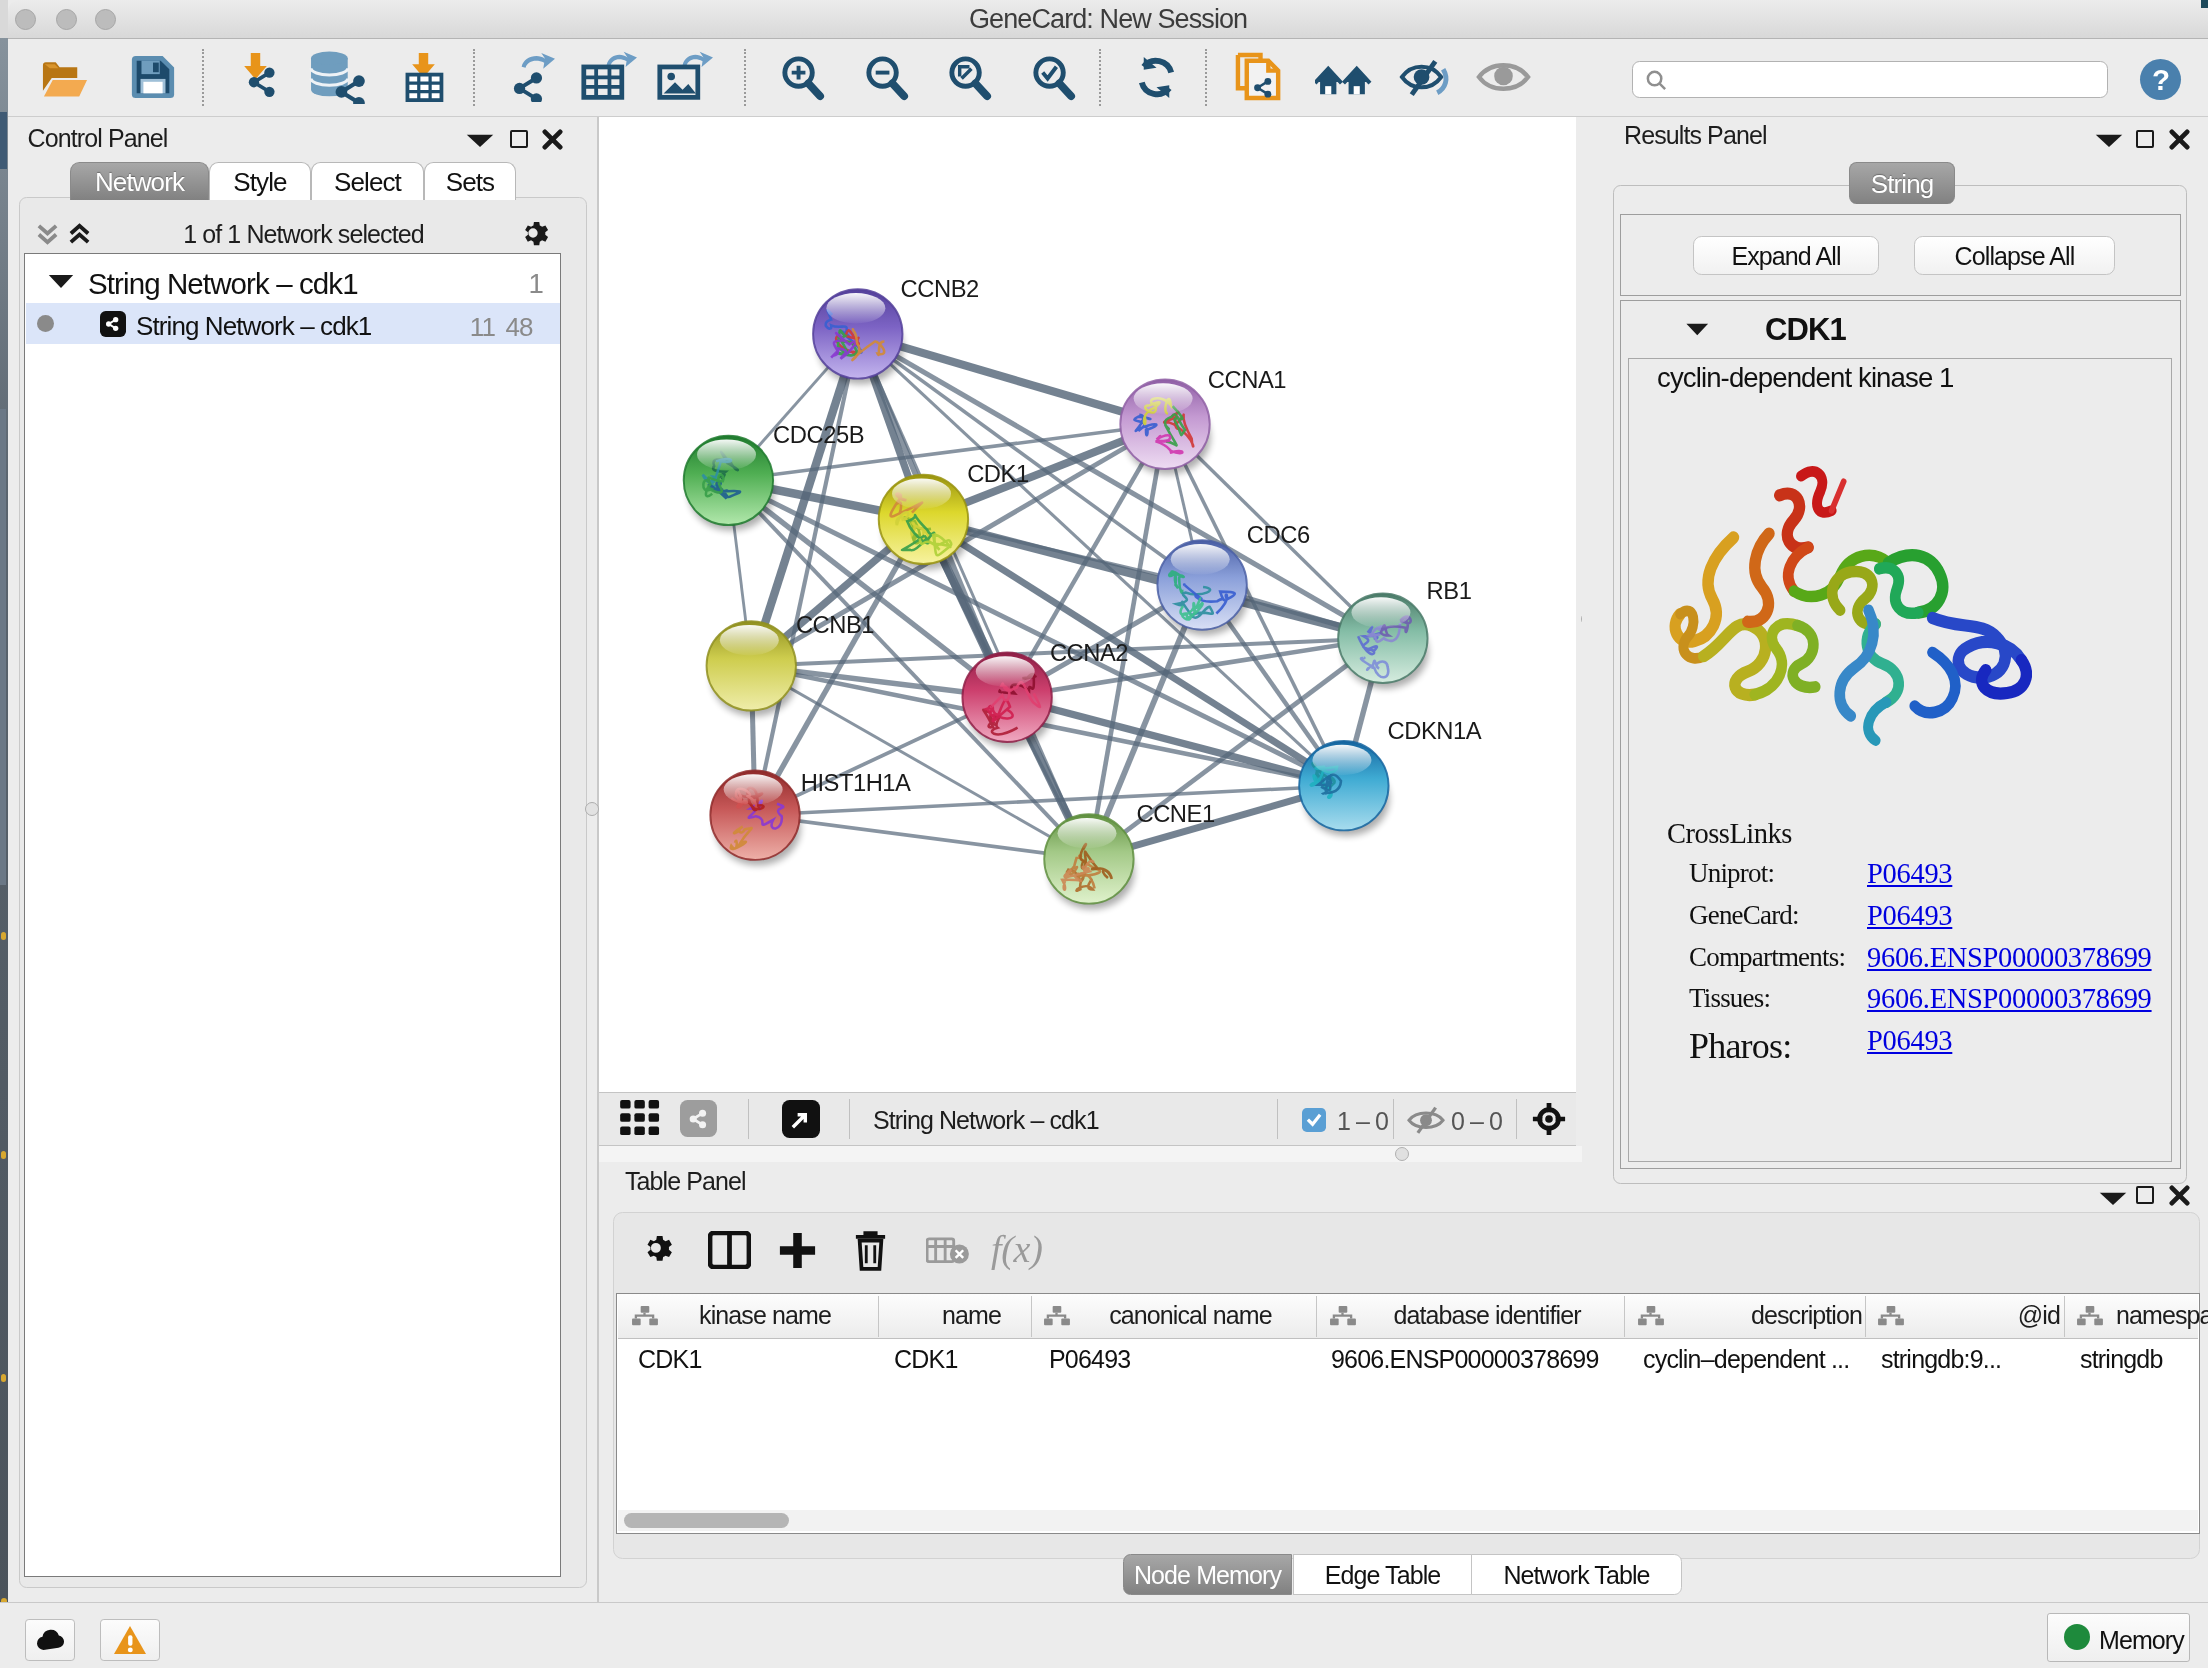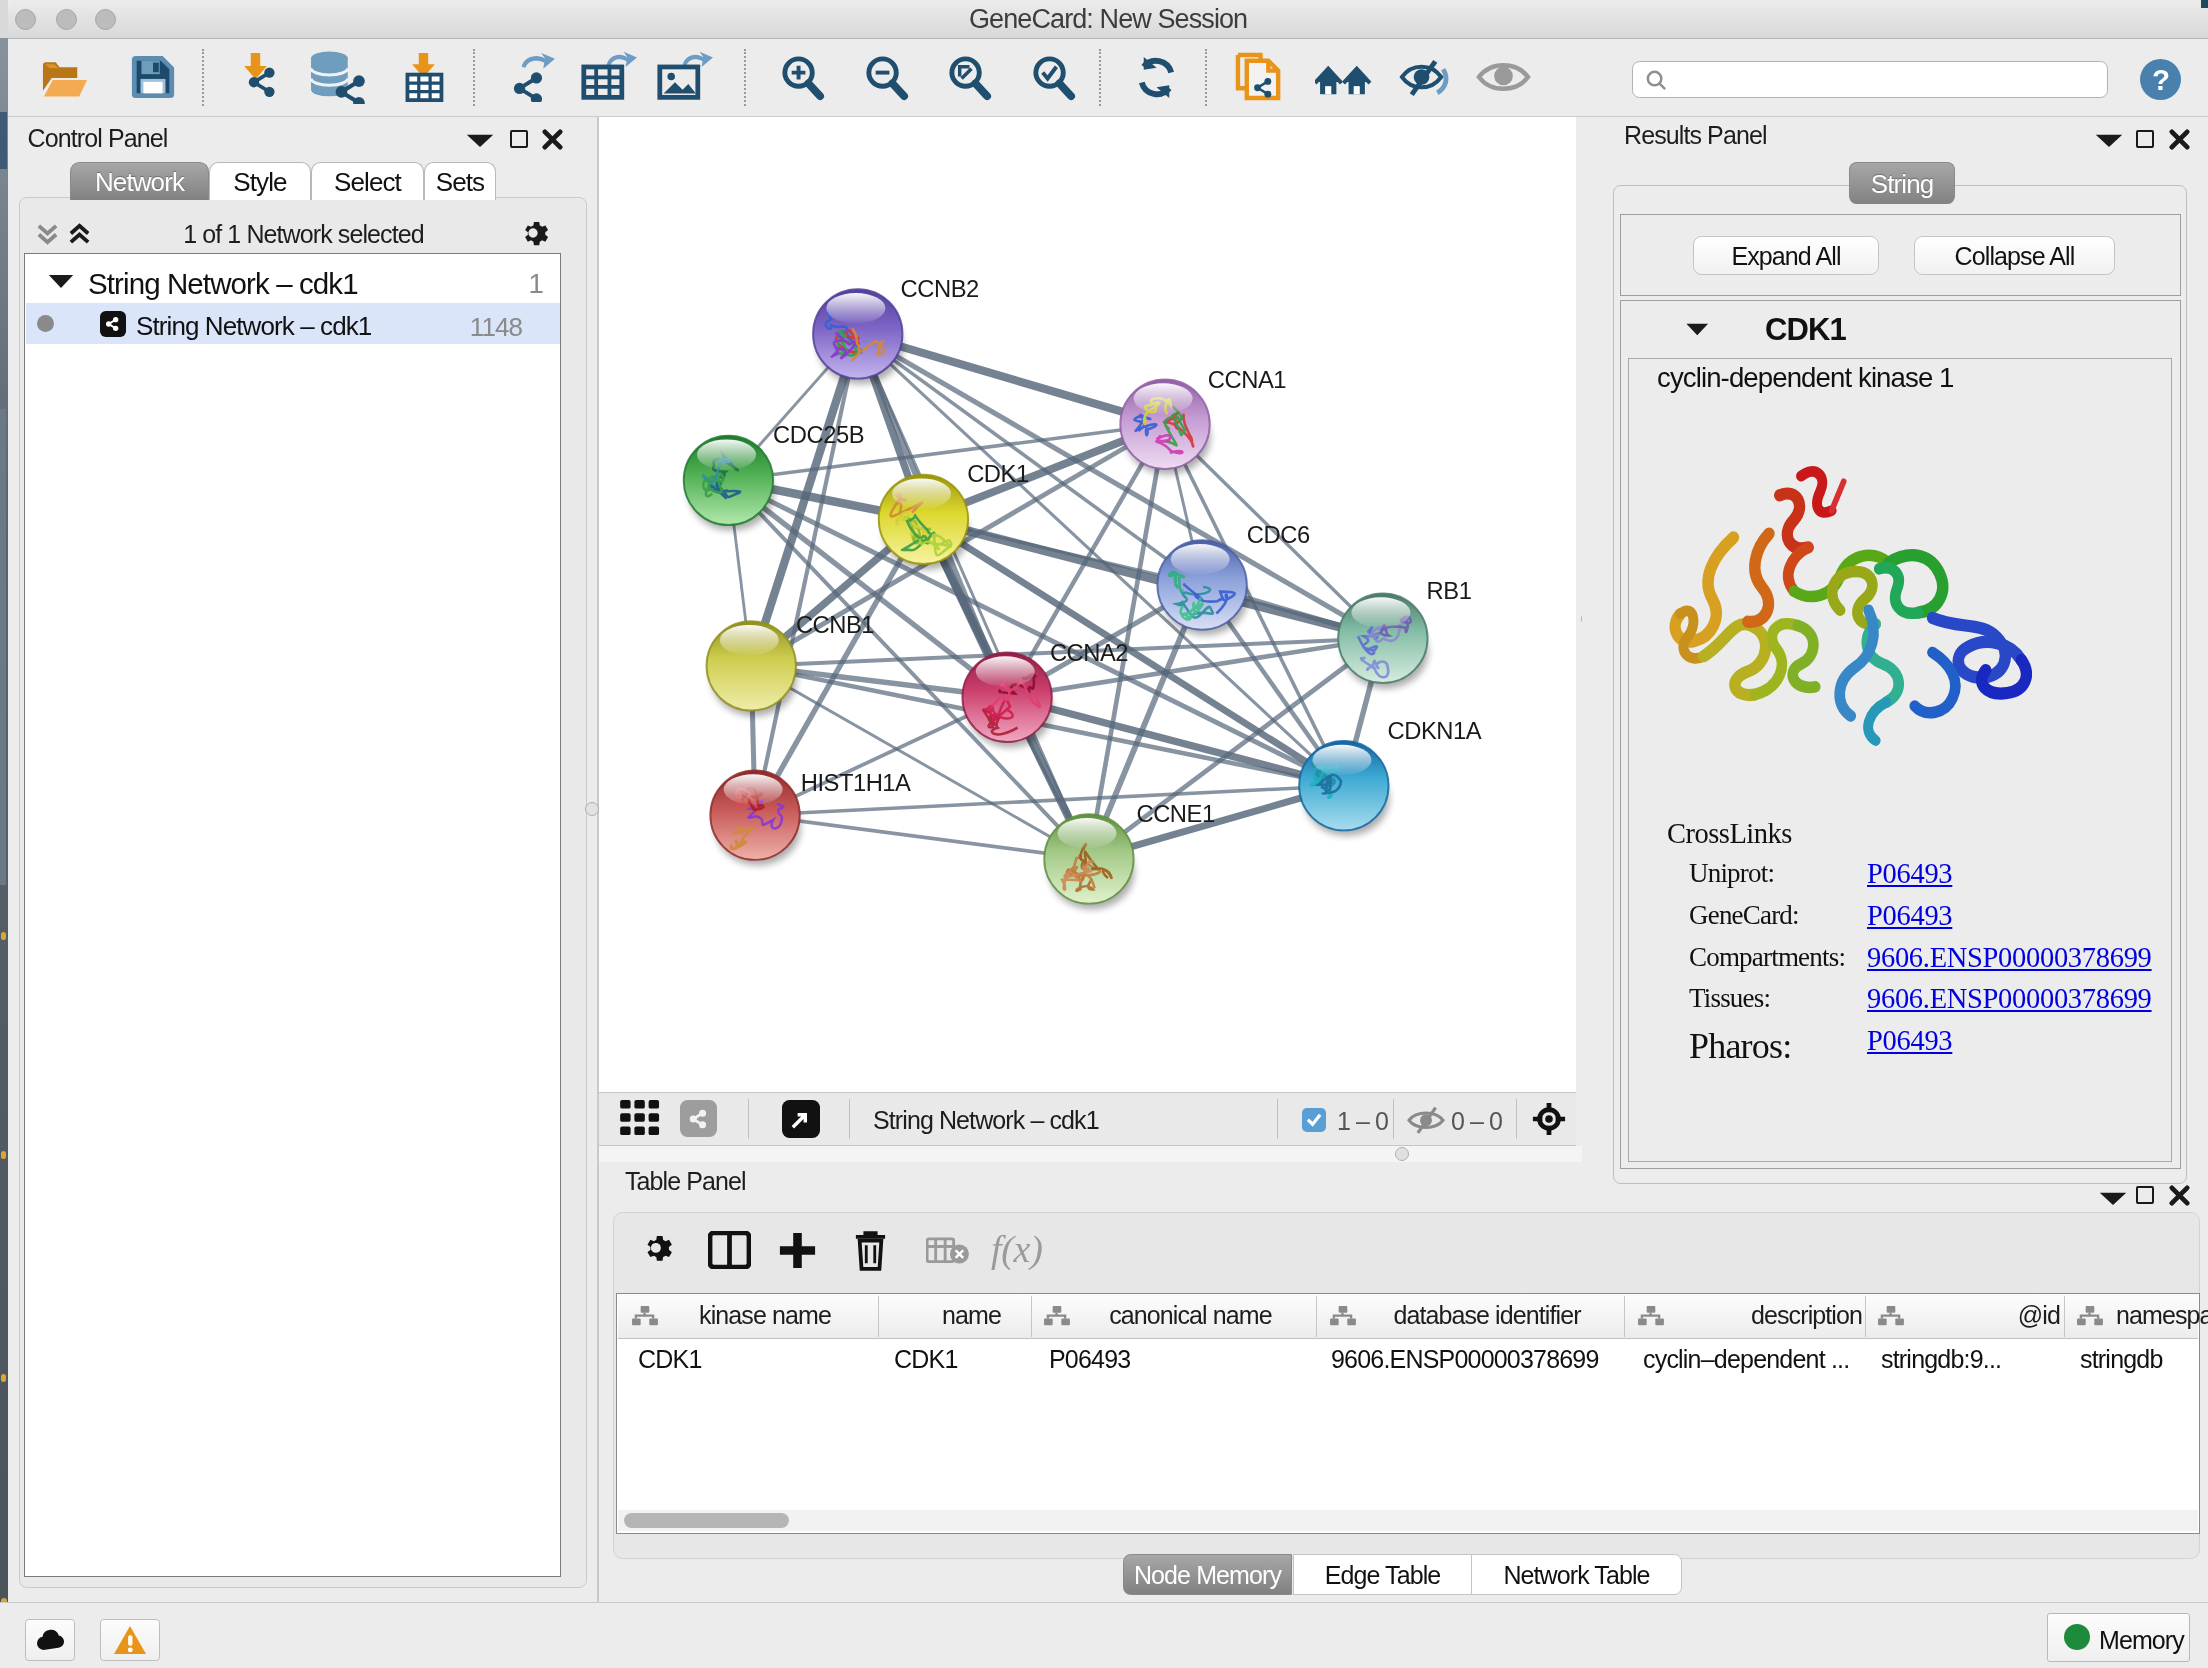--- a/index.html
+++ b/index.html
@@ -200,21 +200,21 @@
 <div class="abs" style="left:510px;top:130px;width:18px;height:18px;border:2.9px solid #1a1a1a;border-radius:1.9px"></div>
 <svg class="abs" style="left:542px;top:129px" width="21" height="21" viewBox="0 0 22 22">
     <path d="M3 3 L19 19 M19 3 L3 19" stroke="#1a1a1a" stroke-width="5" stroke-linecap="round"></path>
   </svg>
 
 <div class="abs" style="left:19px;top:197px;width:568px;height:1391px;background:#e9e9e9;border:1px solid #c9c9c9;border-radius:7.6px"></div>
 
 <div class="tab sel" style="left:70px;top:162px;width:139px">Network</div>
 <div class="tab" style="left:209px;top:162px;width:102px">Style</div>
 <div class="tab" style="left:311px;top:162px;width:113px">Select</div>
-<div class="tab" style="left:424px;top:162px;width:72px">Sets</div>
+<div class="tab" style="left:424px;top:162px;width:92px">Sets</div>
 
 <svg class="abs" style="left:36px;top:222px" width="23" height="25" viewBox="0 0 24 26">
     <g fill="none" stroke="#8a8a8a" stroke-width="4">
       <path d="M3 4 L12 12 L21 4"></path>
       <path d="M3 13 L12 21 L21 13"></path>
     </g>
   </svg>
 <svg class="abs" style="left:68px;top:222px" width="23" height="25" viewBox="0 0 24 26">
     <g fill="none" stroke="#1a1a1a" stroke-width="4">
       <path d="M3 12 L12 4 L21 12"></path>
@@ -238,21 +238,21 @@
 <svg class="abs" style="left:104px;top:315px" width="18" height="18" viewBox="0 0 50 54">
     <g fill="#fff">
       <circle cx="33" cy="14" r="8"></circle>
       <circle cx="12" cy="27" r="8"></circle>
       <circle cx="33" cy="40" r="8"></circle>
       <path d="M12 27 L33 14 M12 27 L33 40" stroke="#fff" stroke-width="6" fill="none"></path>
     </g>
   </svg>
 <div class="abs" style="left:136px;top:311px;font-size:26px;color:#111">String Network – cdk1</div>
 <div class="abs" style="left:433px;top:312px;width:62px;text-align:right;font-size:26px;color:#8a8a8a">11</div>
-<div class="abs" style="left:495px;top:312px;width:48px;text-align:left;font-size:26px;color:#8a8a8a">48</div>
+<div class="abs" style="left:495px;top:312px;width:48px;text-align:center;font-size:26px;color:#8a8a8a">48</div>
 
 <div class="abs" style="left:597px;top:117px;width:1.9px;height:1485px;background:#c9c9c9"></div>
 <div class="abs" style="left:585px;top:802px;width:14.3px;height:14.3px;border-radius:50%;background:#e2e2e2;border:1px solid #adadad"></div>
 
 <div class="abs" style="left:599px;top:117px;width:977px;height:975px;background:#fff"></div>
 <svg width="977" height="975" viewBox="630 123 1027 1025" style="position:absolute;left:599px;top:117px">
 <defs>
 <linearGradient id="gloss" x1="0" y1="0" x2="0" y2="1">
 <stop offset="0" stop-color="#ffffff" stop-opacity="0.95"></stop>
 <stop offset="1" stop-color="#ffffff" stop-opacity="0.05"></stop>

